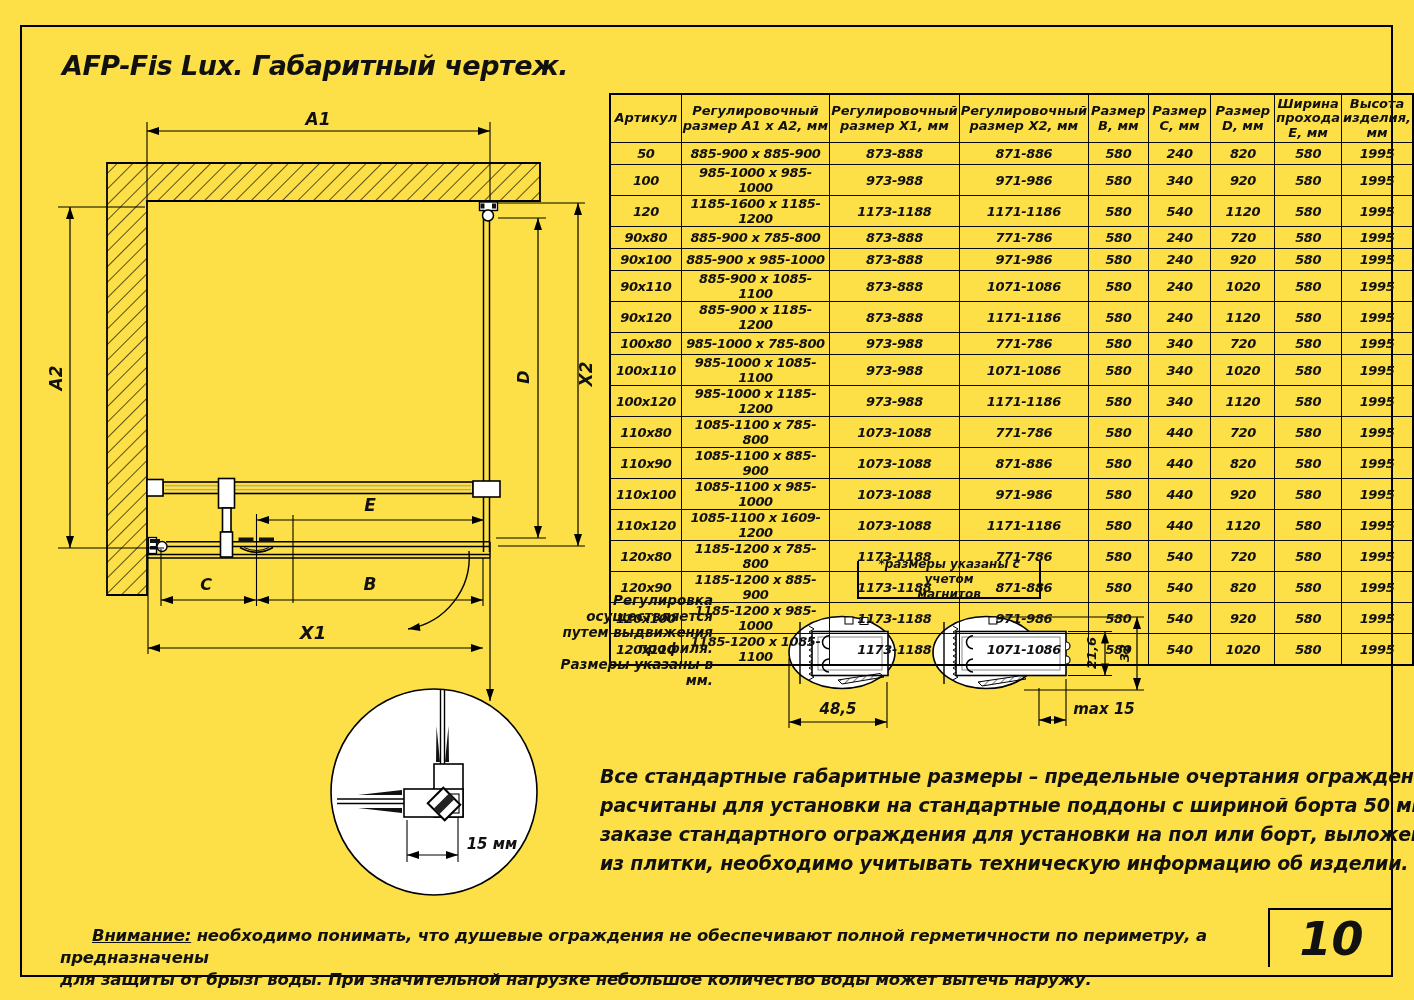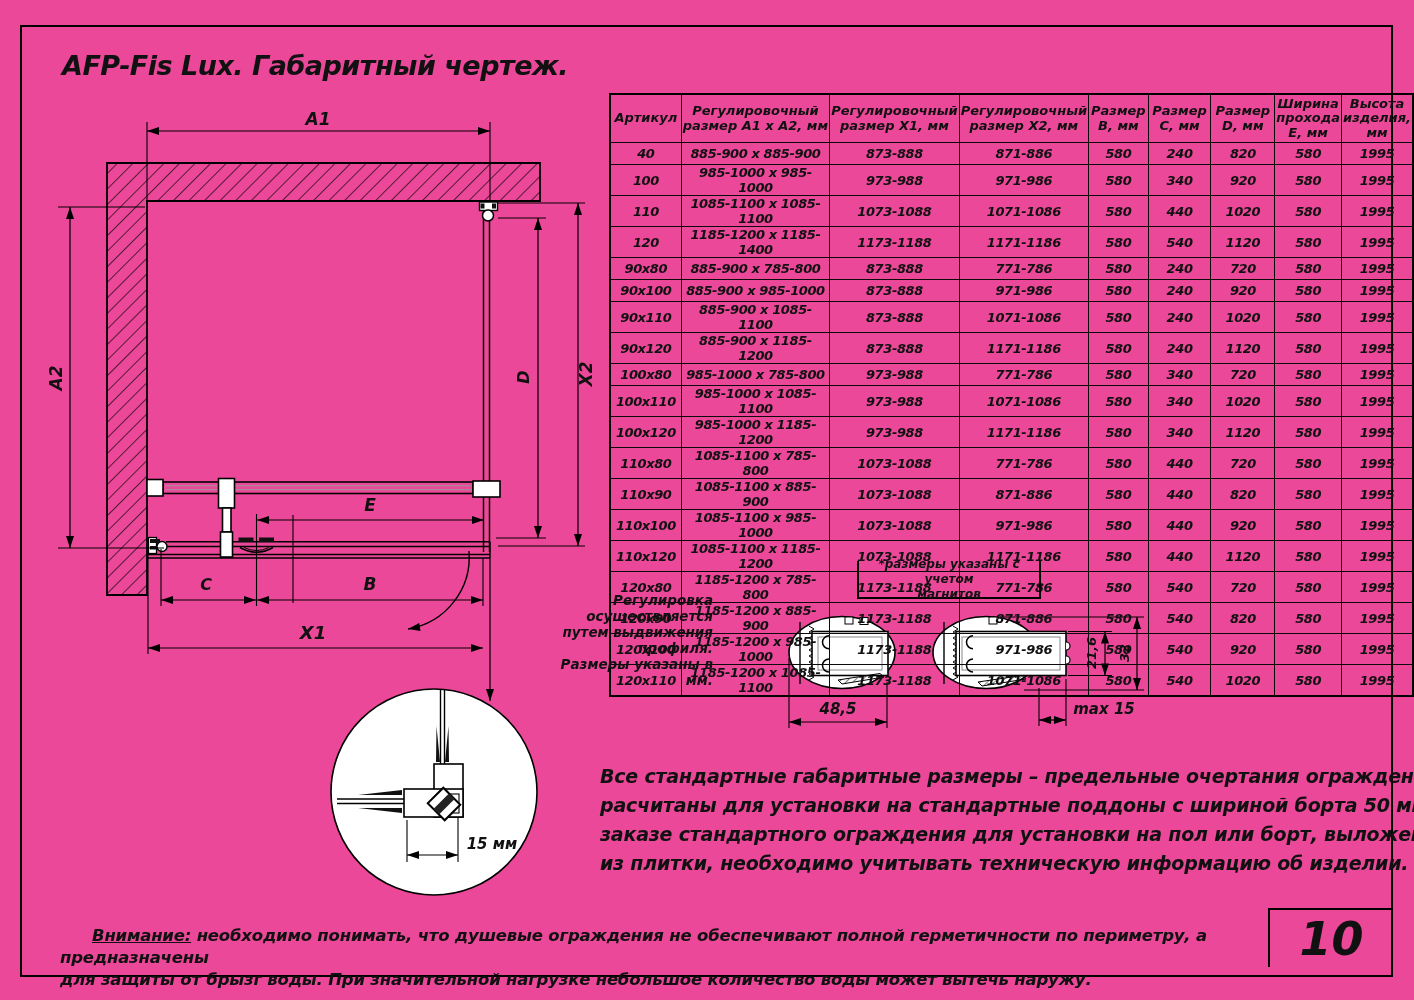--- a/index.html
+++ b/index.html
@@ -1,16 +1,16 @@
 <!DOCTYPE html>
 <html><head>
 <meta charset="utf-8">
 <style>
   html,body{margin:0;padding:0;background:#e8e8e8;}
-  #page{position:relative;width:1414px;height:1000px;background:#ec4899;overflow:hidden;
+  #page{position:relative;width:1414px;height:1000px;background:#fde047;overflow:hidden;
         font-family:"DejaVu Sans",sans-serif;color:#111;}
   .frame{position:absolute;left:20px;top:25px;width:1373px;height:952px;
          border:2px solid #000;box-sizing:border-box;}
   .pagenum-box{position:absolute;left:1268px;top:908px;width:125px;height:59px;
          border-top:2px solid #000;border-left:2px solid #000;box-sizing:border-box;
          display:flex;align-items:center;justify-content:center;}
   .pagenum{font:italic 600 46px "DejaVu Sans",sans-serif;}
   .title{position:absolute;left:62px;top:50px;font:italic bold 27px "DejaVu Sans",sans-serif;
          letter-spacing:-0.5px;white-space:nowrap;}
 
@@ -261,21 +261,21 @@
             <th class="h7">Ширина
 прохода
 E, мм</th>
             <th class="h8">Высота
 изделия,
 мм</th>
           </tr>
         </thead>
       <tbody>
           <tr>
-            <td>40</td>
+            <td>50</td>
             <td>885-900 x 885-900</td>
             <td>873-888</td>
             <td>871-886</td>
             <td>580</td>
             <td>240</td>
             <td>820</td>
             <td>580</td>
             <td>1995</td>
           </tr>
           <tr>
@@ -283,33 +283,22 @@
             <td>985-1000 x 985-1000</td>
             <td>973-988</td>
             <td>971-986</td>
             <td>580</td>
             <td>340</td>
             <td>920</td>
             <td>580</td>
             <td>1995</td>
           </tr>
           <tr>
-            <td>110</td>
-            <td>1085-1100 x 1085-1100</td>
-            <td>1073-1088</td>
-            <td>1071-1086</td>
-            <td>580</td>
-            <td>440</td>
-            <td>1020</td>
-            <td>580</td>
-            <td>1995</td>
-          </tr>
-          <tr>
             <td>120</td>
-            <td>1185-1200 x 1185-1400</td>
+            <td>1185-1600 x 1185-1200</td>
             <td>1173-1188</td>
             <td>1171-1186</td>
             <td>580</td>
             <td>540</td>
             <td>1120</td>
             <td>580</td>
             <td>1995</td>
           </tr>
           <tr>
             <td>90x80</td>
@@ -416,21 +405,21 @@
             <td>1073-1088</td>
             <td>971-986</td>
             <td>580</td>
             <td>440</td>
             <td>920</td>
             <td>580</td>
             <td>1995</td>
           </tr>
           <tr>
             <td>110x120</td>
-            <td>1085-1100 x 1185-1200</td>
+            <td>1085-1100 x 1609-1200</td>
             <td>1073-1088</td>
             <td>1171-1186</td>
             <td>580</td>
             <td>440</td>
             <td>1120</td>
             <td>580</td>
             <td>1995</td>
           </tr>
           <tr>
             <td>120x80</td>

